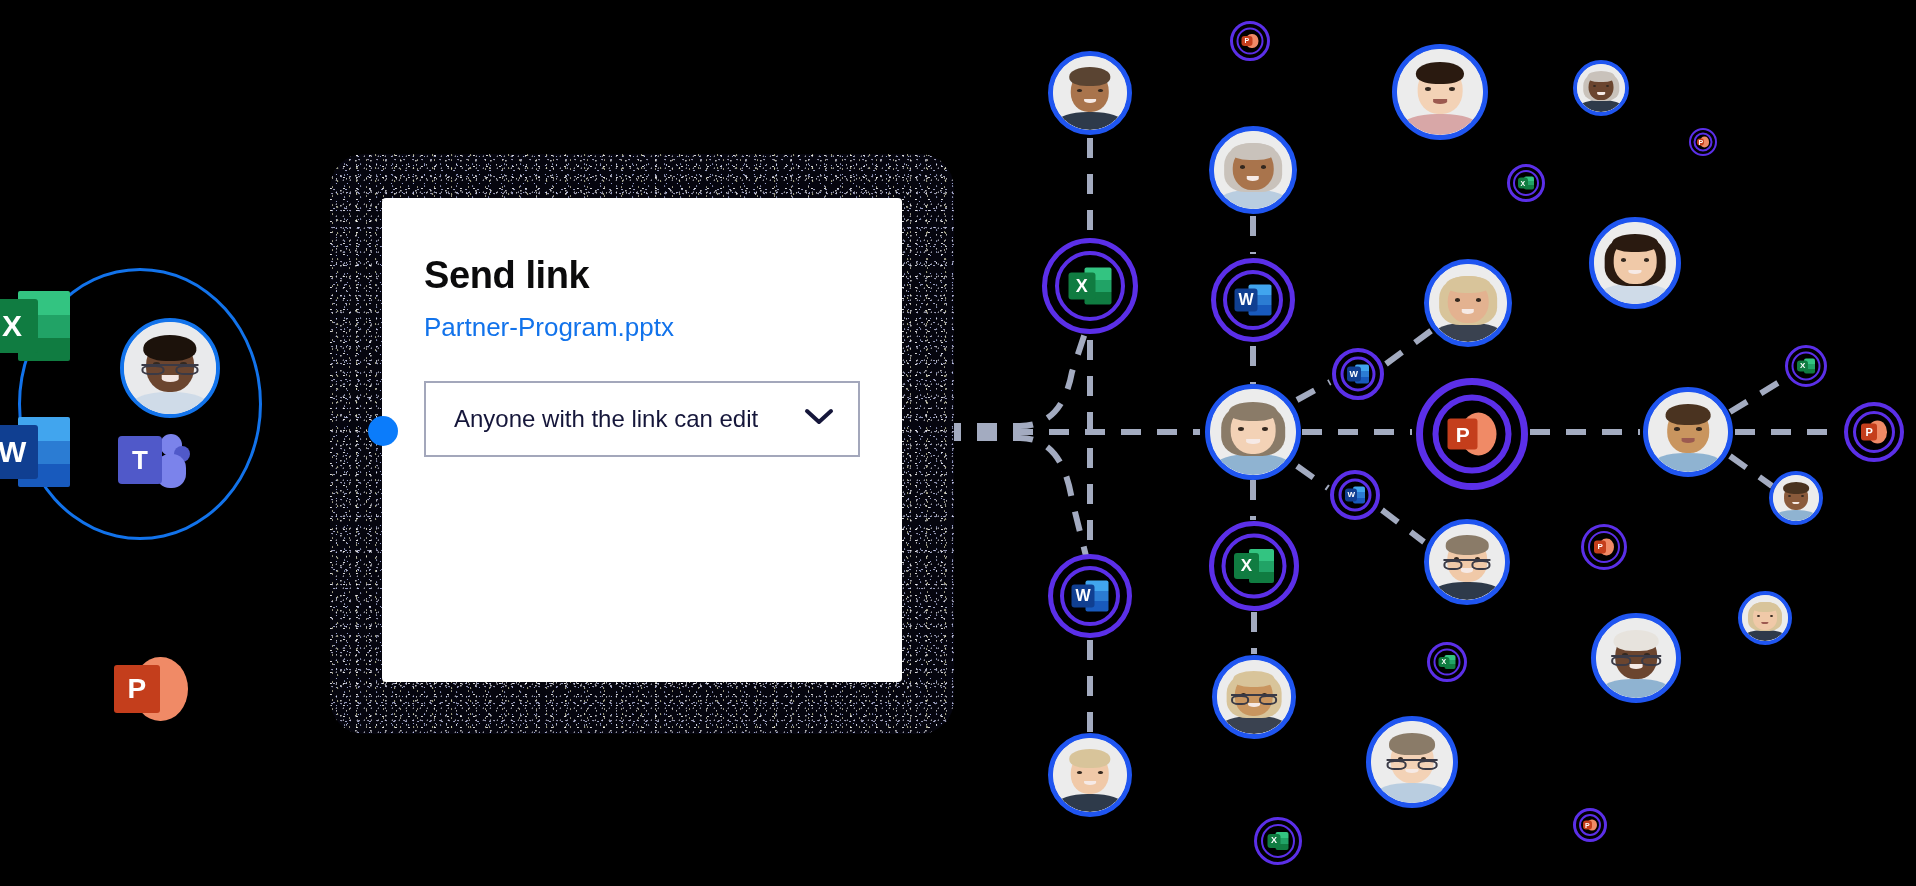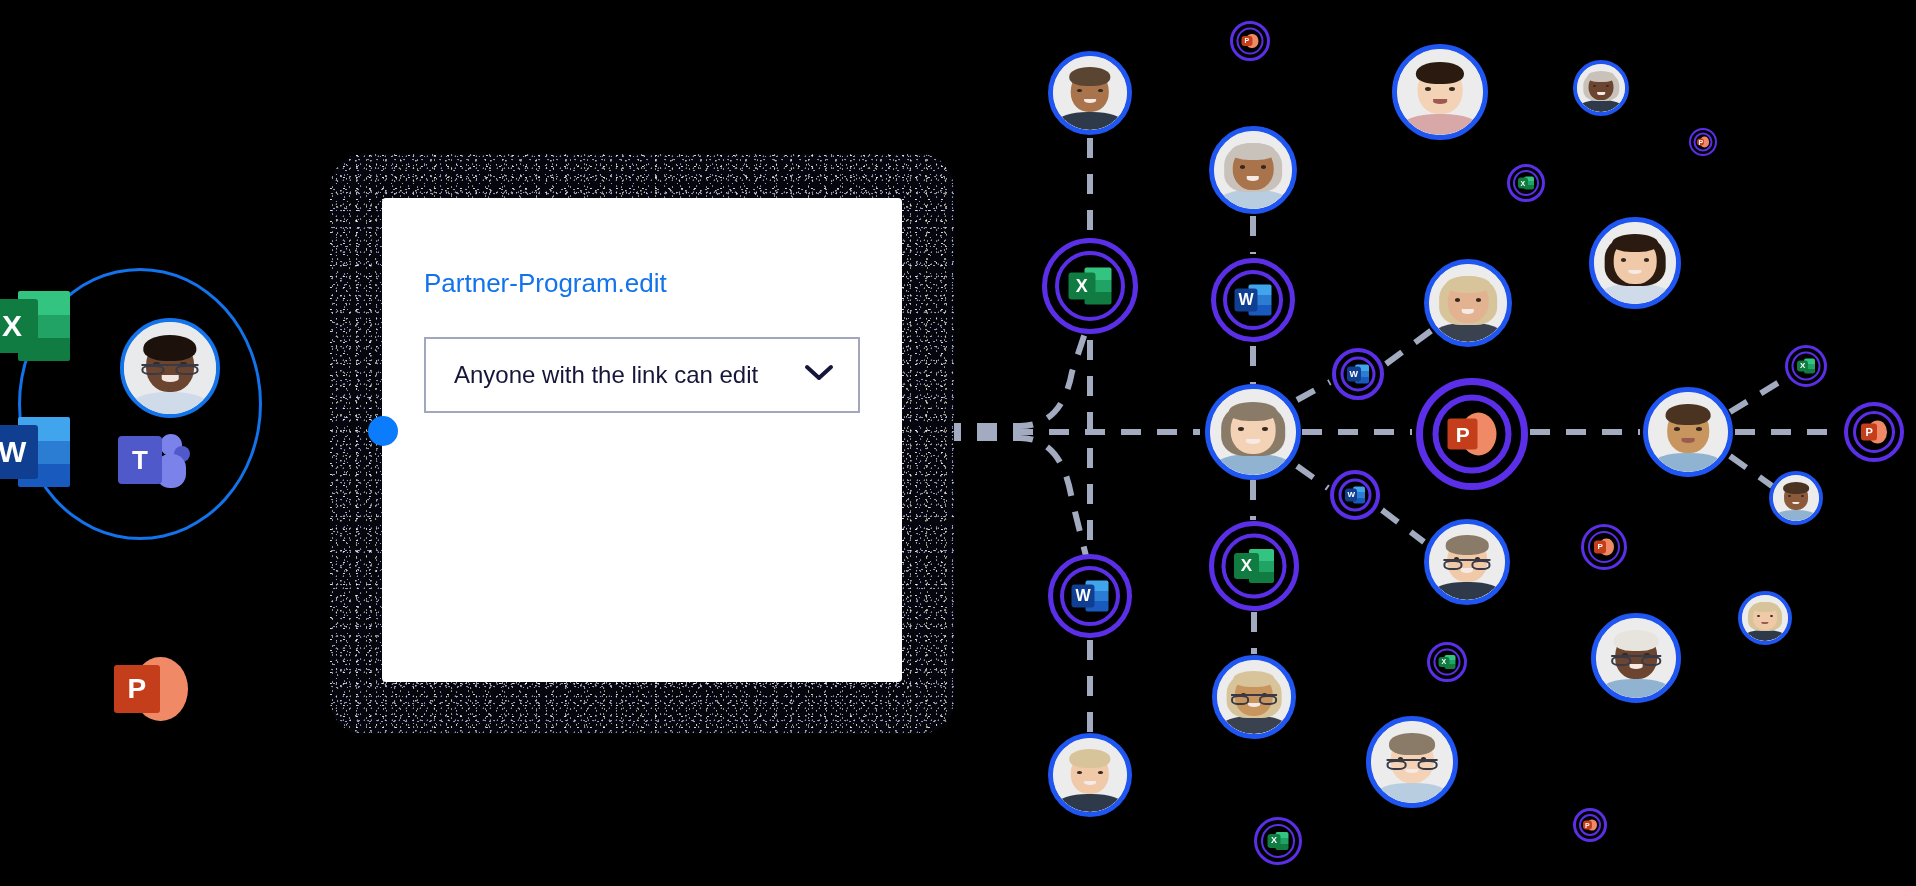--- a/index.html
+++ b/index.html
@@ -369,22 +369,23 @@
           </div>
         <div class="mouth" style="top:58%;width:18%;height:7%;background:#f3e6e2"></div>
       </div>
     </div>
   </div>
 
   <div id="share-card-wrap">
     <div id="grain"></div>
 
     <div id="share-card">
-
-      <p id="file-name">Partner-Program.edit</p>
+      <h1 id="card-title">Send link</h1>
+
+      <p id="file-name">Partner-Program.pptx</p>
 
       <div id="perm-select" title="Choose permission">
         <span id="perm-value">Anyone with the link can edit</span>
         <span id="perm-chevron">
           <svg width="30" height="18" viewBox="0 0 30 18">
             <polyline points="3,3 15,14 27,3" fill="none" stroke="#15163a" stroke-width="4" stroke-linecap="round" stroke-linejoin="round"></polyline>
           </svg>
         </span>
       </div>
 

